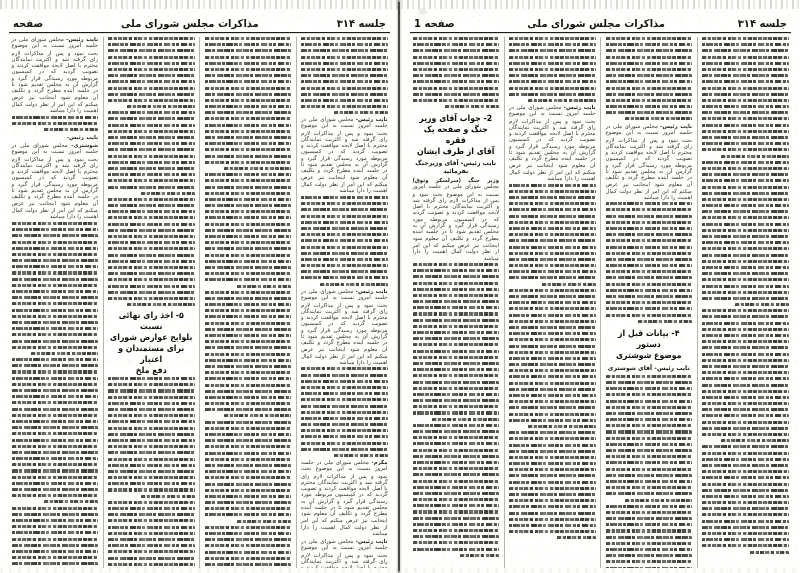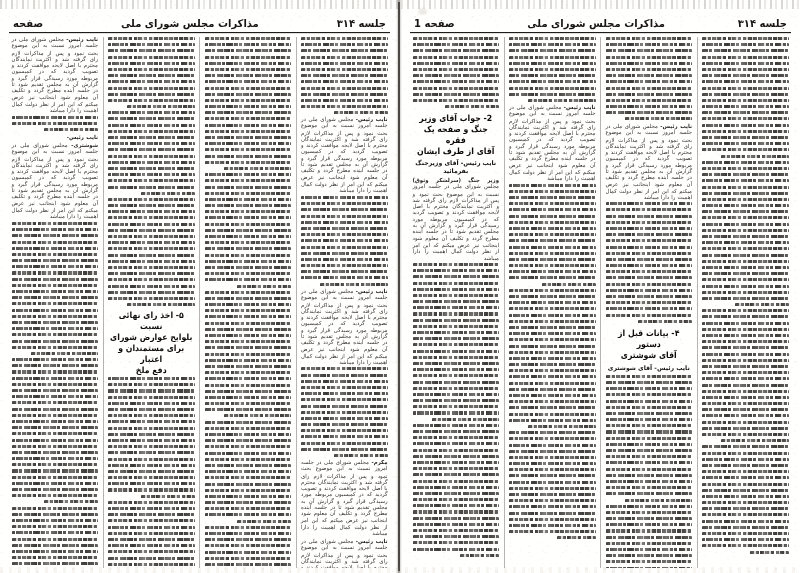--- a/index.html
+++ b/index.html
@@ -665,21 +665,21 @@
             <div class="ln v2"></div>
             <div class="ln v3"></div>
           <div class="ln"></div>
             <div class="ln v2"></div>
             <div class="ln"></div>
             <div class="ln short"></div>
         </div>
 
         <div class="heading big">
           <div>۴- بیانات قبل از دستور</div>
-          <div>آقای شوشتری</div>
+          <div>موضوع شوشتری</div>
         </div>
         <div class="subhead">نایب رئیس- آقای شوشتری</div>
 
         <div class="para">
           <div class="ln"></div>
             <div class="ln v3"></div>
             <div class="ln v2"></div>
             <div class="ln"></div>
           <div class="ln v2"></div>
             <div class="ln"></div>

